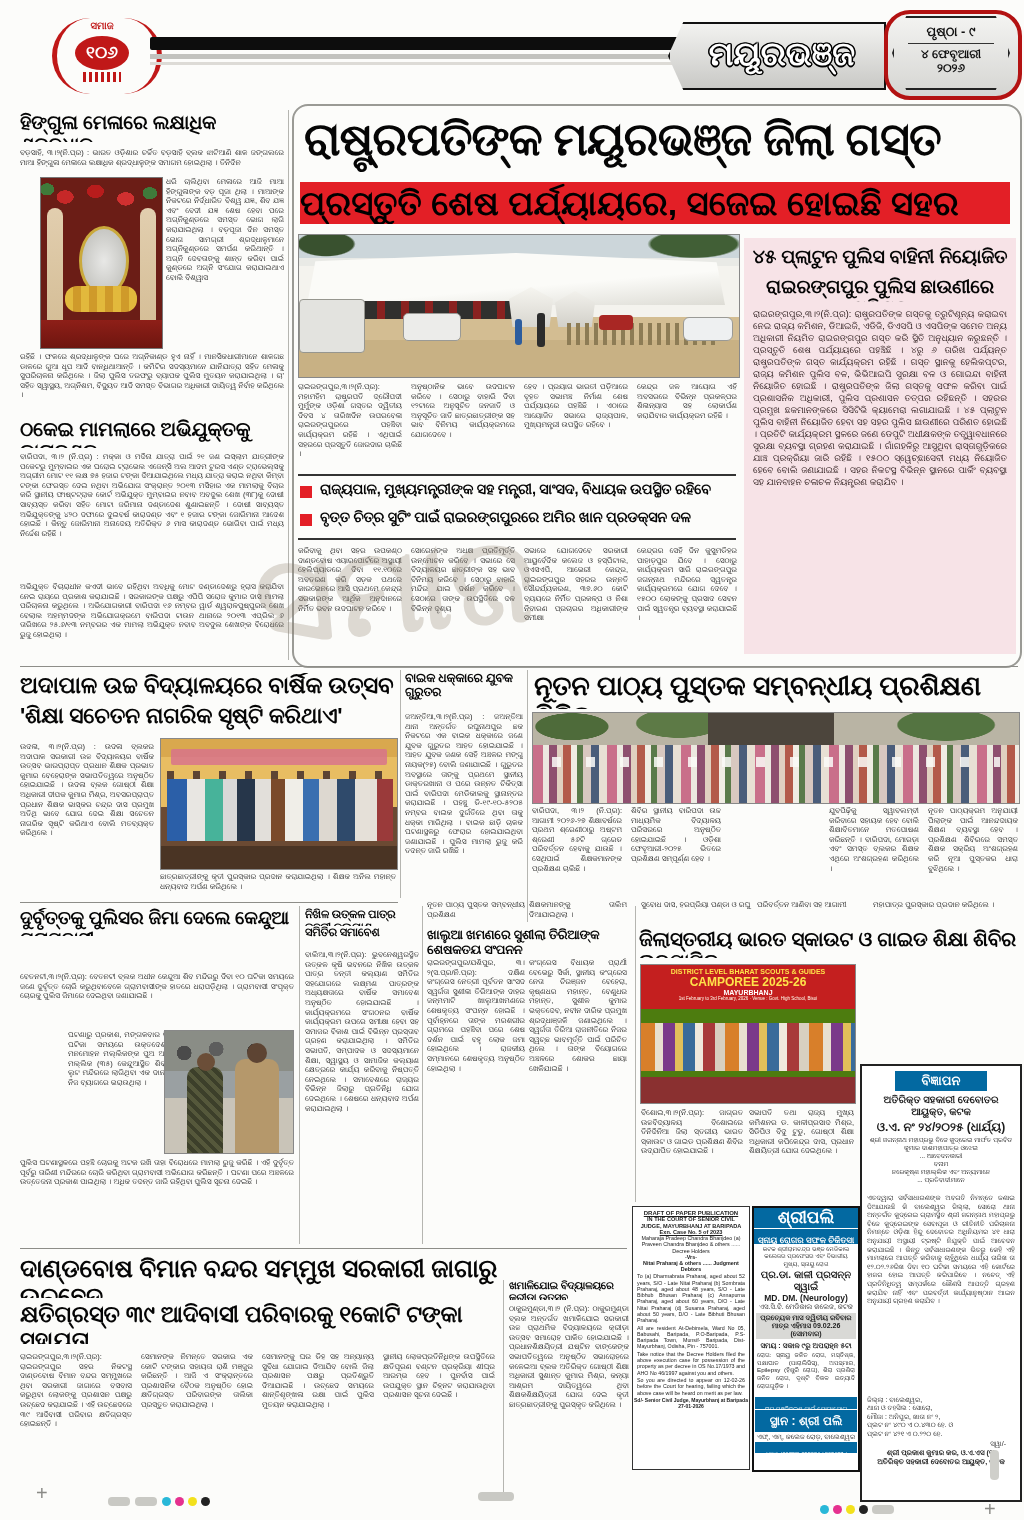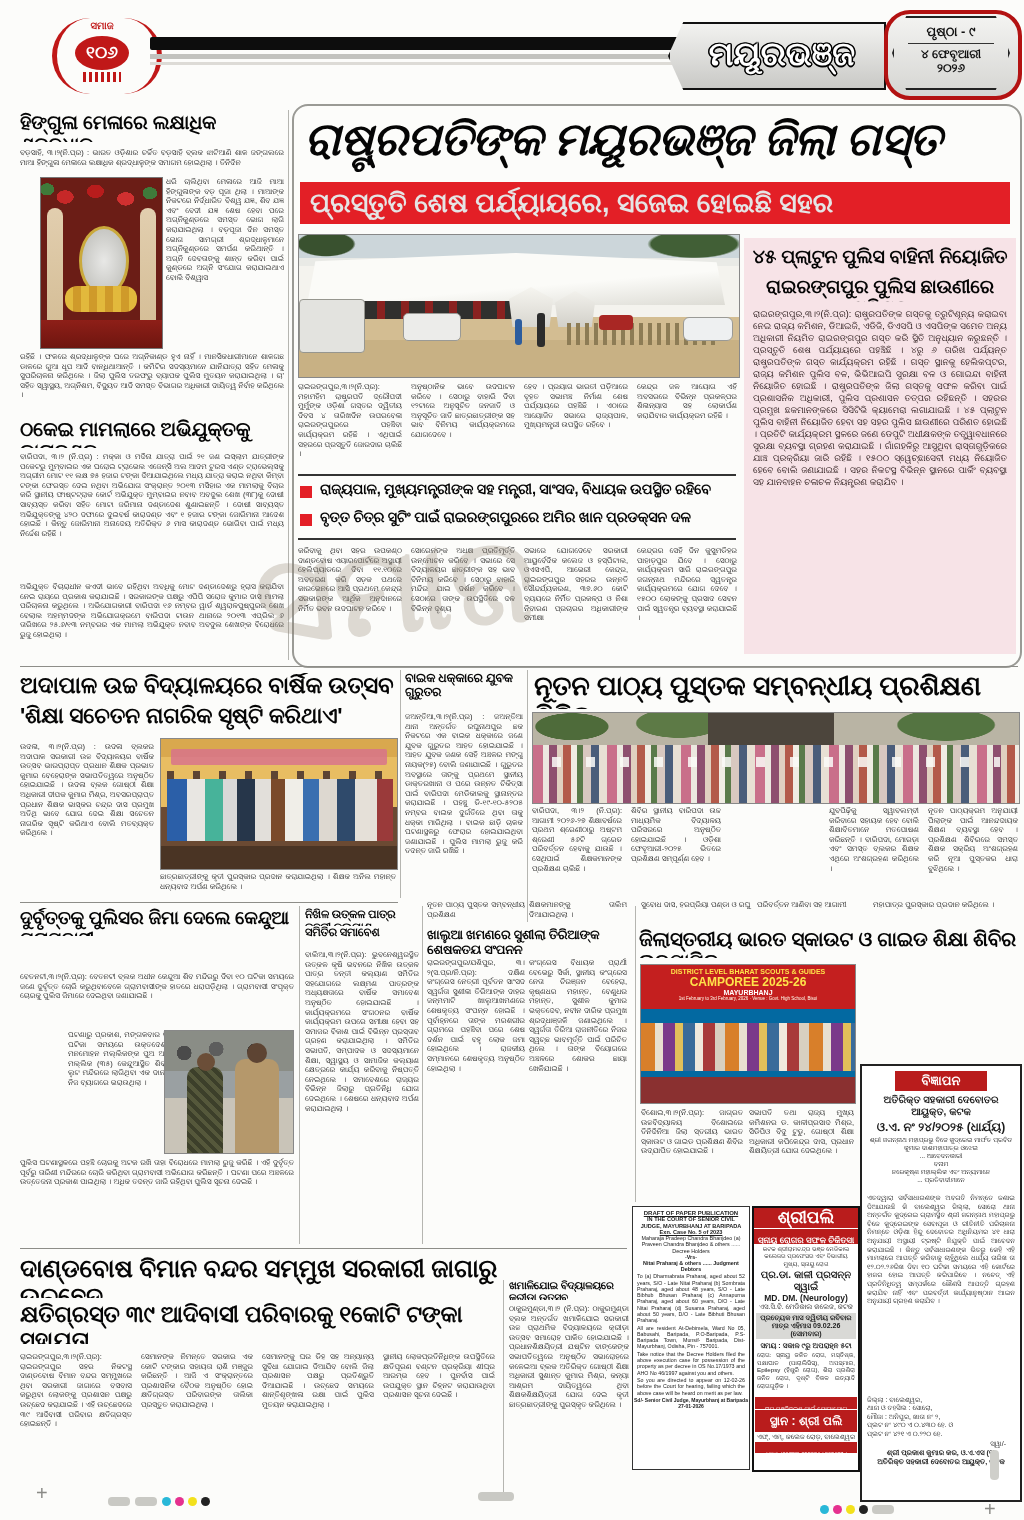--- a/index.html
+++ b/index.html
@@ -8,21 +8,21 @@
   .abs{position:absolute;}
   .hl{font-weight:bold;color:#050505;line-height:1.12;letter-spacing:-.3px;overflow:hidden;}
   .bt{font-size:7.5px;line-height:9.6px;text-align:justify;color:#222;overflow:hidden;word-break:break-word;}
   .bt2{font-size:9px;line-height:12px;text-align:justify;color:#201010;overflow:hidden;word-break:break-word;}
   .ctr{text-align:center;}
   .vrule{width:1px;background:#b5b5b0;}
   .hrule{height:1px;background:#8d8d88;}
   .pill{display:inline-block;height:9px;border-radius:4px;background:#c9c9c4;margin-right:5px;vertical-align:middle;}
   .dot{display:inline-block;width:9px;height:9px;border-radius:50%;margin-right:4px;vertical-align:middle;}
   .outline-txt{color:#fff;text-shadow:-1.5px 0 #000,1.5px 0 #000,0 -1.5px #000,0 1.5px #000,-1px -1px #000,1px 1px #000,1px -1px #000,-1px 1px #000;}
-  .blackbar{background:#b91c1c;color:#fff;overflow:hidden;}
+  .blackbar{background:#0369a1;color:#fff;overflow:hidden;}
   .pre{white-space:pre-line;}
 </style>
 </head>
 <body>
 
 <div id="page">
 
   <div class="abs" style="left:0;top:20;width:1024px;height:90px;">
     <div class="abs" style="left:52px;top:18px;width:100px;height:76px;border-left:5px solid #c01818;border-right:5px solid #c01818;border-radius:40px;">
       <div class="abs ctr" style="left:0;top:2px;width:90px;font-size:10px;font-weight:bold;color:#c01818;">ସମାଜ</div>
@@ -64,23 +64,23 @@
   <div class="abs bt" style="left:166px;top:177px;width:118px;height:170px;">ଧରି ଚାଲିଥିବା ମେଳାରେ ଆଜି ମାଆ ହିଙ୍ଗୁଳାଙ୍କ ବଡ଼ ପୂଜା ଥିଲା । ମାଆଙ୍କ ନିକଟରେ ନିର୍ଦ୍ଧାରିତ ବିଶ୍ୱ ଯଜ୍ଞ, ଶିବ ଯଜ୍ଞ ଏବଂ ବେଦୀ ଯଜ୍ଞ ଶେଷ ହେବା ପରେ ଅଗ୍ନିକୁଣ୍ଡରେ ସମସ୍ତ ଭୋଗ ଲାଗି କରାଯାଇଥିଲା । ବଡ଼ପୂଜା ଦିନ ସମସ୍ତ ଭୋଗ ସାମଗ୍ରୀ ଶ୍ରଦ୍ଧାଳୁମାନେ ଅଗ୍ନିକୁଣ୍ଡରେ ସମର୍ପଣ କରିଥାନ୍ତି । ଅଗ୍ନି ଦେବତାଙ୍କୁ ଶାନ୍ତ କରିବା ପାଇଁ କୁଣ୍ଡରେ ଅଗ୍ନି ସଂଯୋଗ କରାଯାଇଥାଏ ବୋଲି ବିଶ୍ୱାସ</div>
   <div class="abs bt" style="left:20px;top:352px;width:264px;height:56px;">ରହିଛି । ଫଳରେ ଶ୍ରଦ୍ଧାଳୁଙ୍କ ଘରେ ଅଗ୍ନିକାଣ୍ଡ ହୁଏ ନାହିଁ । ମାନସିକଧାରୀମାନେ ଶାଳଗଛ ଡାଳରେ ଗୁଆ ଧୂପ ଆଦି ବାନ୍ଧିଥାଆନ୍ତି । କମିଟିର ସଦସ୍ୟମାନେ ଯାନିଯାତ୍ରା ସହିତ ମେଳାକୁ ସୁପରିଚାଳନା କରିଥିଲେ । ଜିଲା ପୁଲିସ ତରଫରୁ ବ୍ୟାପକ ପୁଲିସ ମୁତୟନ କରାଯାଇଥିଲା । ଚା' ସହିତ ସ୍ୱାସ୍ଥ୍ୟ, ଅଗ୍ନିଶମ, ବିଦ୍ୟୁତ ଆଦି ସମସ୍ତ ବିଭାଗର ଅଧିକାରୀ ଦାୟିତ୍ୱ ନିର୍ବାହ କରିଥିଲେ ।</div>
 
   <div class="abs hl" style="left:20px;top:418px;width:264px;height:30px;font-size:20px;">ଠକେଇ ମାମଲାରେ ଅଭିଯୁକ୍ତକୁ କାରାଦଣ୍ଡ</div>
   <div class="abs bt" style="left:20px;top:452px;width:264px;height:128px;">ବାରିପଦା, ୩।୨ (ନି.ପ୍ର) : ମକ୍କା ଓ ମଦିନା ଯାତ୍ରା ପାଇଁ ୨୧ ଜଣ ଇସ୍ଲାମ ଯାତ୍ରୀଙ୍କ ପକେଟରୁ ମୁମ୍ବାଇର ଏକ ଘରୋଇ ଟ୍ରାଭେଲ ଏଜେନ୍ସି ଅଲ ଆଦମ ଟୁରସ ଏଣ୍ଡ ଟ୍ରାଭେଲ୍ସକୁ ଅଗ୍ରୀମ ମୋଟ ୧୧ ଲକ୍ଷ ୭୫ ହଜାର ଟଙ୍କା ଦିଆଯାଇଥିଲେ ମଧ୍ୟ ଯାତ୍ରା କରାଇ ନଥିବା କିମ୍ବା ଟଙ୍କା ଫେରସ୍ତ ଦେଇ ନଥିବା ଅଭିଯୋଗ ସଂକ୍ରାନ୍ତ ୨୦୧୩ ମସିହାର ଏକ ମାମଲାକୁ ବିଚାର କରି ସ୍ଥାନୀୟ ଫାଷ୍ଟଟ୍ରାକ କୋର୍ଟ ଅଭିଯୁକ୍ତ ମୁମ୍ବାଇର ନବାବ ଅବଦୁଲ ଶେଖ (୩୮)କୁ ଦୋଷୀ ସାବ୍ୟସ୍ତ କରିବା ସହିତ ମୋଟା ଜରିମାନା ଦଣ୍ଡାଦେଶ ଶୁଣାଇଛନ୍ତି । ଦୋଷୀ ସାବ୍ୟସ୍ତ ଅଭିଯୁକ୍ତଙ୍କୁ ୪୨୦ ଦଫାରେ ଦୁଇବର୍ଷ କାରାଦଣ୍ଡ ଏବଂ ୧ ହଜାର ଟଙ୍କା ଜୋରିମାନା ଆଦେଶ ହୋଇଛି । କିନ୍ତୁ ଜୋରିମାନା ଅନାଦେୟ ଅତିରିକ୍ତ ୬ ମାସ କାରାଦଣ୍ଡ ଭୋଗିବା ପାଇଁ ମଧ୍ୟ ନିର୍ଦ୍ଦେଶ ରହିଛି ।</div>
   <div class="abs bt" style="left:20px;top:582px;width:264px;height:76px;">ଅଭିଯୁକ୍ତ ବିଚାରାଧୀନ କଏଦୀ ଭାବେ ରହିଥିବା ଅବଧିକୁ ମୋଟ ଦଣ୍ଡାଦେଶରୁ ହ୍ରାସ କରାଯିବା ନେଇ ରାୟରେ ପ୍ରକାଶ କରାଯାଇଛି । ସରକାରଙ୍କ ପକ୍ଷରୁ ଏପିପି ସରୋଜ କୁମାର ଦାସ ମାମଲା ପରିଚାଳନା କରୁଥିଲେ । ଅଭିଯୋଗକାରୀ ବାରିପଦା ୧୬ ନମ୍ବର ୱାର୍ଡ ଶ୍ୱରାଳପୁଷ୍ପୁରର ଶେଖ ବେଲାଲ ଅହମ୍ମଦଙ୍କ ଅଭିଯୋଗକ୍ରମେ ବାରିପଦା ଟାଉନ ଥାନାରେ ୨୦୧୩ ଏପ୍ରିଲ ୬ ତାରିଖରେ ୨୫.୬/୧୩ ନମ୍ବରର ଏକ ମାମଲା ଅଭିଯୁକ୍ତ ନବାବ ଅବଦୁଲ ଶେଖଙ୍କ ବିରୋଧରେ ରୁଜୁ ହୋଇଥିଲା ।</div>
 
   <div class="abs vrule" style="left:288px;top:110px;height:550px;"></div>
 
   <div class="abs" style="left:292px;top:104px;width:726px;height:560px;border:2px solid #9a9a95;border-radius:16px;"></div>
-  <div class="abs hl" style="left:304px;top:114px;width:704px;height:64px;font-size:46px;letter-spacing:-1px;font-style:italic;">ରାଷ୍ଟ୍ରପତିଙ୍କ ମୟୂରଭଞ୍ଜ ଜିଲା ଗସ୍ତ</div>
+  <div class="abs hl" style="left:304px;top:114px;width:704px;height:64px;font-size:46px;letter-spacing:-1px;">ରାଷ୍ଟ୍ରପତିଙ୍କ ମୟୂରଭଞ୍ଜ ଜିଲା ଗସ୍ତ</div>
   <div class="abs" style="left:300px;top:182px;width:710px;height:42px;background:#e31f26;">
-    <div style="color:#e5e5e5;font-weight:bold;font-size:27px;line-height:42px;padding-left:10px;overflow:hidden;">ପ୍ରସ୍ତୁତି ଶେଷ ପର୍ଯ୍ୟାୟରେ, ସଜେଇ ହୋଇଛି ସହର</div>
+    <div style="color:#000000;font-weight:bold;font-size:34px;line-height:42px;overflow:hidden;">ପ୍ରସ୍ତୁତି ଶେଷ ପର୍ଯ୍ୟାୟରେ, ସଜେଇ ହୋଇଛି ସହର</div>
   </div>
 
   <div class="abs" style="left:298px;top:234px;width:440px;height:142px;border:1px solid #888;overflow:hidden;
        background:linear-gradient(#ccd6da 0 16%,#e9eae6 16% 22%,#f4f3ee 22% 58%,#d3bd92 58% 74%,#c8b184 74% 100%);">
     <div class="abs" style="left:-8px;top:-6px;width:70px;height:30px;background:radial-gradient(#39512f 55%,transparent 60%);"></div>
     <div class="abs" style="right:-10px;top:-8px;width:110px;height:34px;background:radial-gradient(#415f36 55%,transparent 60%);"></div>
     <div class="abs" style="left:8px;top:18px;width:418px;height:52px;background:linear-gradient(175deg,#fbfbf8 60%,#dddcd5);clip-path:polygon(0 100%,2% 16%,50% 0,98% 18%,100% 100%);"></div>
     <div class="abs" style="left:14px;top:66px;width:200px;height:18px;background:repeating-linear-gradient(90deg,#30302e 0 16px,#8a2220 16px 24px);"></div>
     <div class="abs" style="left:210px;top:52px;width:44px;height:40px;background:linear-gradient(#f6f5f0,#d8d6cf);clip-path:polygon(50% 0,100% 30%,92% 100%,8% 100%,0 30%);"></div>
     <div class="abs" style="left:256px;top:56px;width:40px;height:36px;background:linear-gradient(#f2f1ec,#d2d0c9);clip-path:polygon(50% 0,100% 32%,92% 100%,8% 100%,0 32%);"></div>
@@ -182,21 +182,21 @@
   <div class="abs hl" style="left:427px;top:928px;width:206px;height:26px;font-size:13px;">ଖାଲୁଆ ଖମଣରେ ସୁଶୀଲା ତିରିଆଙ୍କ ଶେଷକୃତ୍ୟ ସଂପନ୍ନ</div>
   <div class="abs bt" style="left:427px;top:958px;width:98px;height:286px;">ରାଇରଙ୍ଗପୁର/ଯଶିପୁର, ୩।୨(ସ.ପ୍ର/ନି.ପ୍ର): ଦକ୍ଷିଣ କଂଗ୍ରେସ ନେତ୍ରୀ ପୂର୍ବତନ ସାଂସଦ ସ୍ୱର୍ଗତା ସୁଶୀଳା ତିରିଆଙ୍କ ଦାହର ଜନ୍ମମାଟି ଖାଲୁଆଖମଣରେ ଶେଷକୃତ୍ୟ ସଂପନ୍ନ ହୋଇଛି । ପୂର୍ବାହ୍ନରେ ତାଙ୍କ ମରଶରୀର ଗ୍ରାମରେ ପହଞ୍ଚିବା ପରେ ଶେଷ ଦର୍ଶନ ପାଇଁ ବହୁ ଲୋକ ଜମା ହୋଇଥିଲେ । ରାଜକୀୟ ସମ୍ମାନରେ ଶେଷକୃତ୍ୟ ଅନୁଷ୍ଠିତ ହୋଇଥିଲା ।</div>
   <div class="abs bt" style="left:529px;top:958px;width:98px;height:286px;">କଂଗ୍ରେସ ବିଧାୟକ ପ୍ରାର୍ଥୀ ବେଭେରୁ ସିର୍କା, ସ୍ଥାନୀୟ କଂଗ୍ରେସ ନେତା ଚିରଞ୍ଜନ ବେହେରା, କୃଷ୍ଣଧର ମହାନ୍ତ, ବେଣୁଧର ମହାନ୍ତ, ସୁଶୀଳ କୁମାର ଭକ୍ତଦେବ, ନବୀନ ଦାରିକ ପ୍ରମୁଖ ଶ୍ରଦ୍ଧାଞ୍ଜଳି ଜଣାଇଥିଲେ । ସ୍ୱର୍ଗତା ତିରିଆ ରାଜନୀତିରେ ନିଜର ସ୍ୱଚ୍ଛ ଭାବମୂର୍ତ୍ତି ପାଇଁ ପରିଚିତ ଥିଲେ । ତାଙ୍କ ବିୟୋଗରେ ଅଞ୍ଚଳରେ ଶୋକର ଛାୟା ଖେଳିଯାଇଛି ।</div>
 
   <div class="abs vrule" style="left:635px;top:906px;height:296px;"></div>
 
   <div class="abs bt" style="left:641px;top:900px;width:112px;height:22px;">ସୁବୋଧ ଦାସ, ହରପ୍ରିୟା ପଣ୍ଡା ଓ ରଘୁ</div>
   <div class="abs bt" style="left:757px;top:900px;width:112px;height:22px;">ପରିବର୍ତ୍ତନ ଆଣିବା ସହ ଆଗାମୀ</div>
   <div class="abs bt" style="left:873px;top:900px;width:145px;height:22px;">ମହାପାତ୍ର ପୁରସ୍କାର ପ୍ରଦାନ କରିଥିଲେ ।</div>
   <div class="abs hl" style="left:639px;top:928px;width:380px;height:30px;font-size:20px;">ଜିଲାସ୍ତରୀୟ ଭାରତ ସ୍କାଉଟ ଓ ଗାଇଡ ଶିକ୍ଷା ଶିବିର ଉଦ୍ଯାପିତ</div>
-  <div class="abs" style="left:640px;top:964px;width:214px;height:138px;border:1px solid #888;overflow:hidden;background:#0369a1;">
+  <div class="abs" style="left:640px;top:964px;width:214px;height:138px;border:1px solid #888;overflow:hidden;background:#4d7c0f;">
     <div class="abs" style="left:0;top:0;width:100%;height:44px;background:#c41f1f;">
       <div class="ctr" style="font-size:7px;font-weight:bold;color:#ffe24a;margin-top:3px;white-space:nowrap;overflow:hidden;">DISTRICT LEVEL BHARAT SCOUTS &amp; GUIDES</div>
       <div class="ctr" style="font-size:12px;font-weight:bold;color:#ffe24a;">CAMPOREE 2025-26</div>
       <div class="ctr" style="font-size:7px;font-weight:bold;color:#fff;">MAYURBHANJ</div>
       <div class="ctr" style="font-size:4.5px;color:#ffe;white-space:nowrap;overflow:hidden;">1st February to 3rd February, 2026 · Venue : Govt. High School, Bisoi</div>
     </div>
     <div class="abs" style="left:0;top:58px;width:100%;height:48px;background:repeating-linear-gradient(90deg,#d87f2a 0 14px,#e8e0d0 14px 22px,#7a3a8a 22px 34px,#e2c05a 34px 42px,#3a6b9a 42px 54px,#f0e8dc 54px 62px,#a83a3a 62px 74px,#d8d0c0 74px 84px);"></div>
     <div class="abs" style="left:0;bottom:0;width:100%;height:26px;background:#8a3030;"></div>
   </div>
   <div class="abs bt" style="left:641px;top:1108px;width:102px;height:92px;">ବିଶୋଇ,୩।୨(ନି.ପ୍ର): ଜାଗ୍ରତ ଉଚ୍ଚବିଦ୍ୟାଳୟ ବିଶୋଇରେ ତିନିଦିନିଆ ଜିଲା ସ୍ତରୀୟ ଭାରତ ସ୍କାଉଟ ଓ ଗାଇଡ ପ୍ରଶିକ୍ଷଣ ଶିବିର ଉଦ୍ଯାପିତ ହୋଇଯାଇଛି ।</div>

